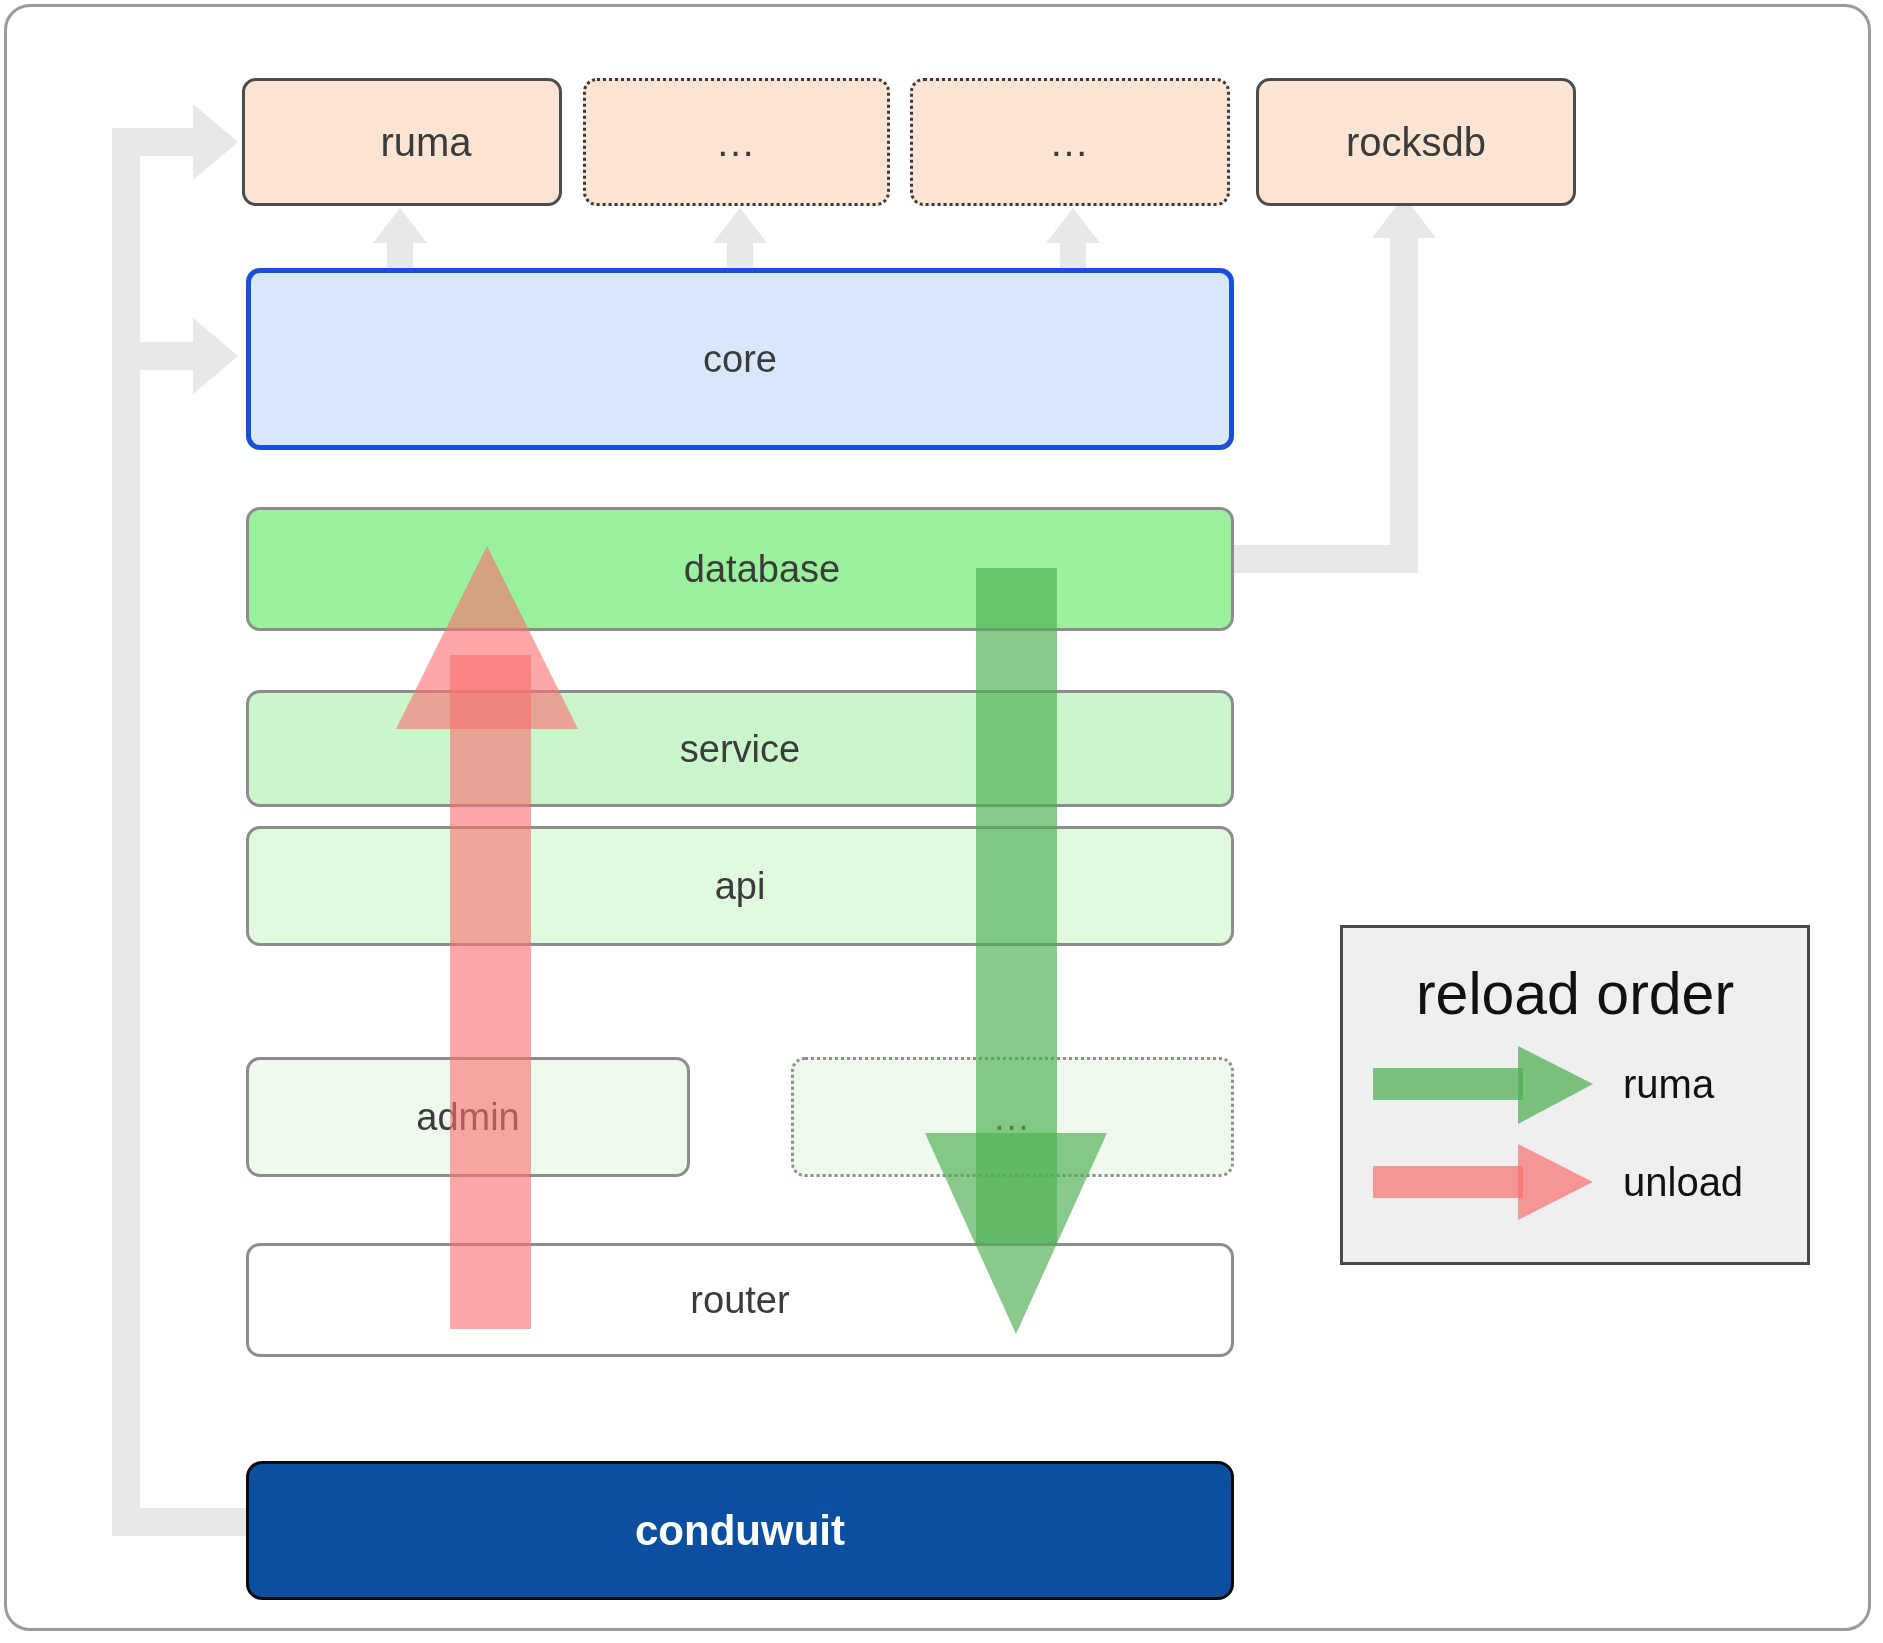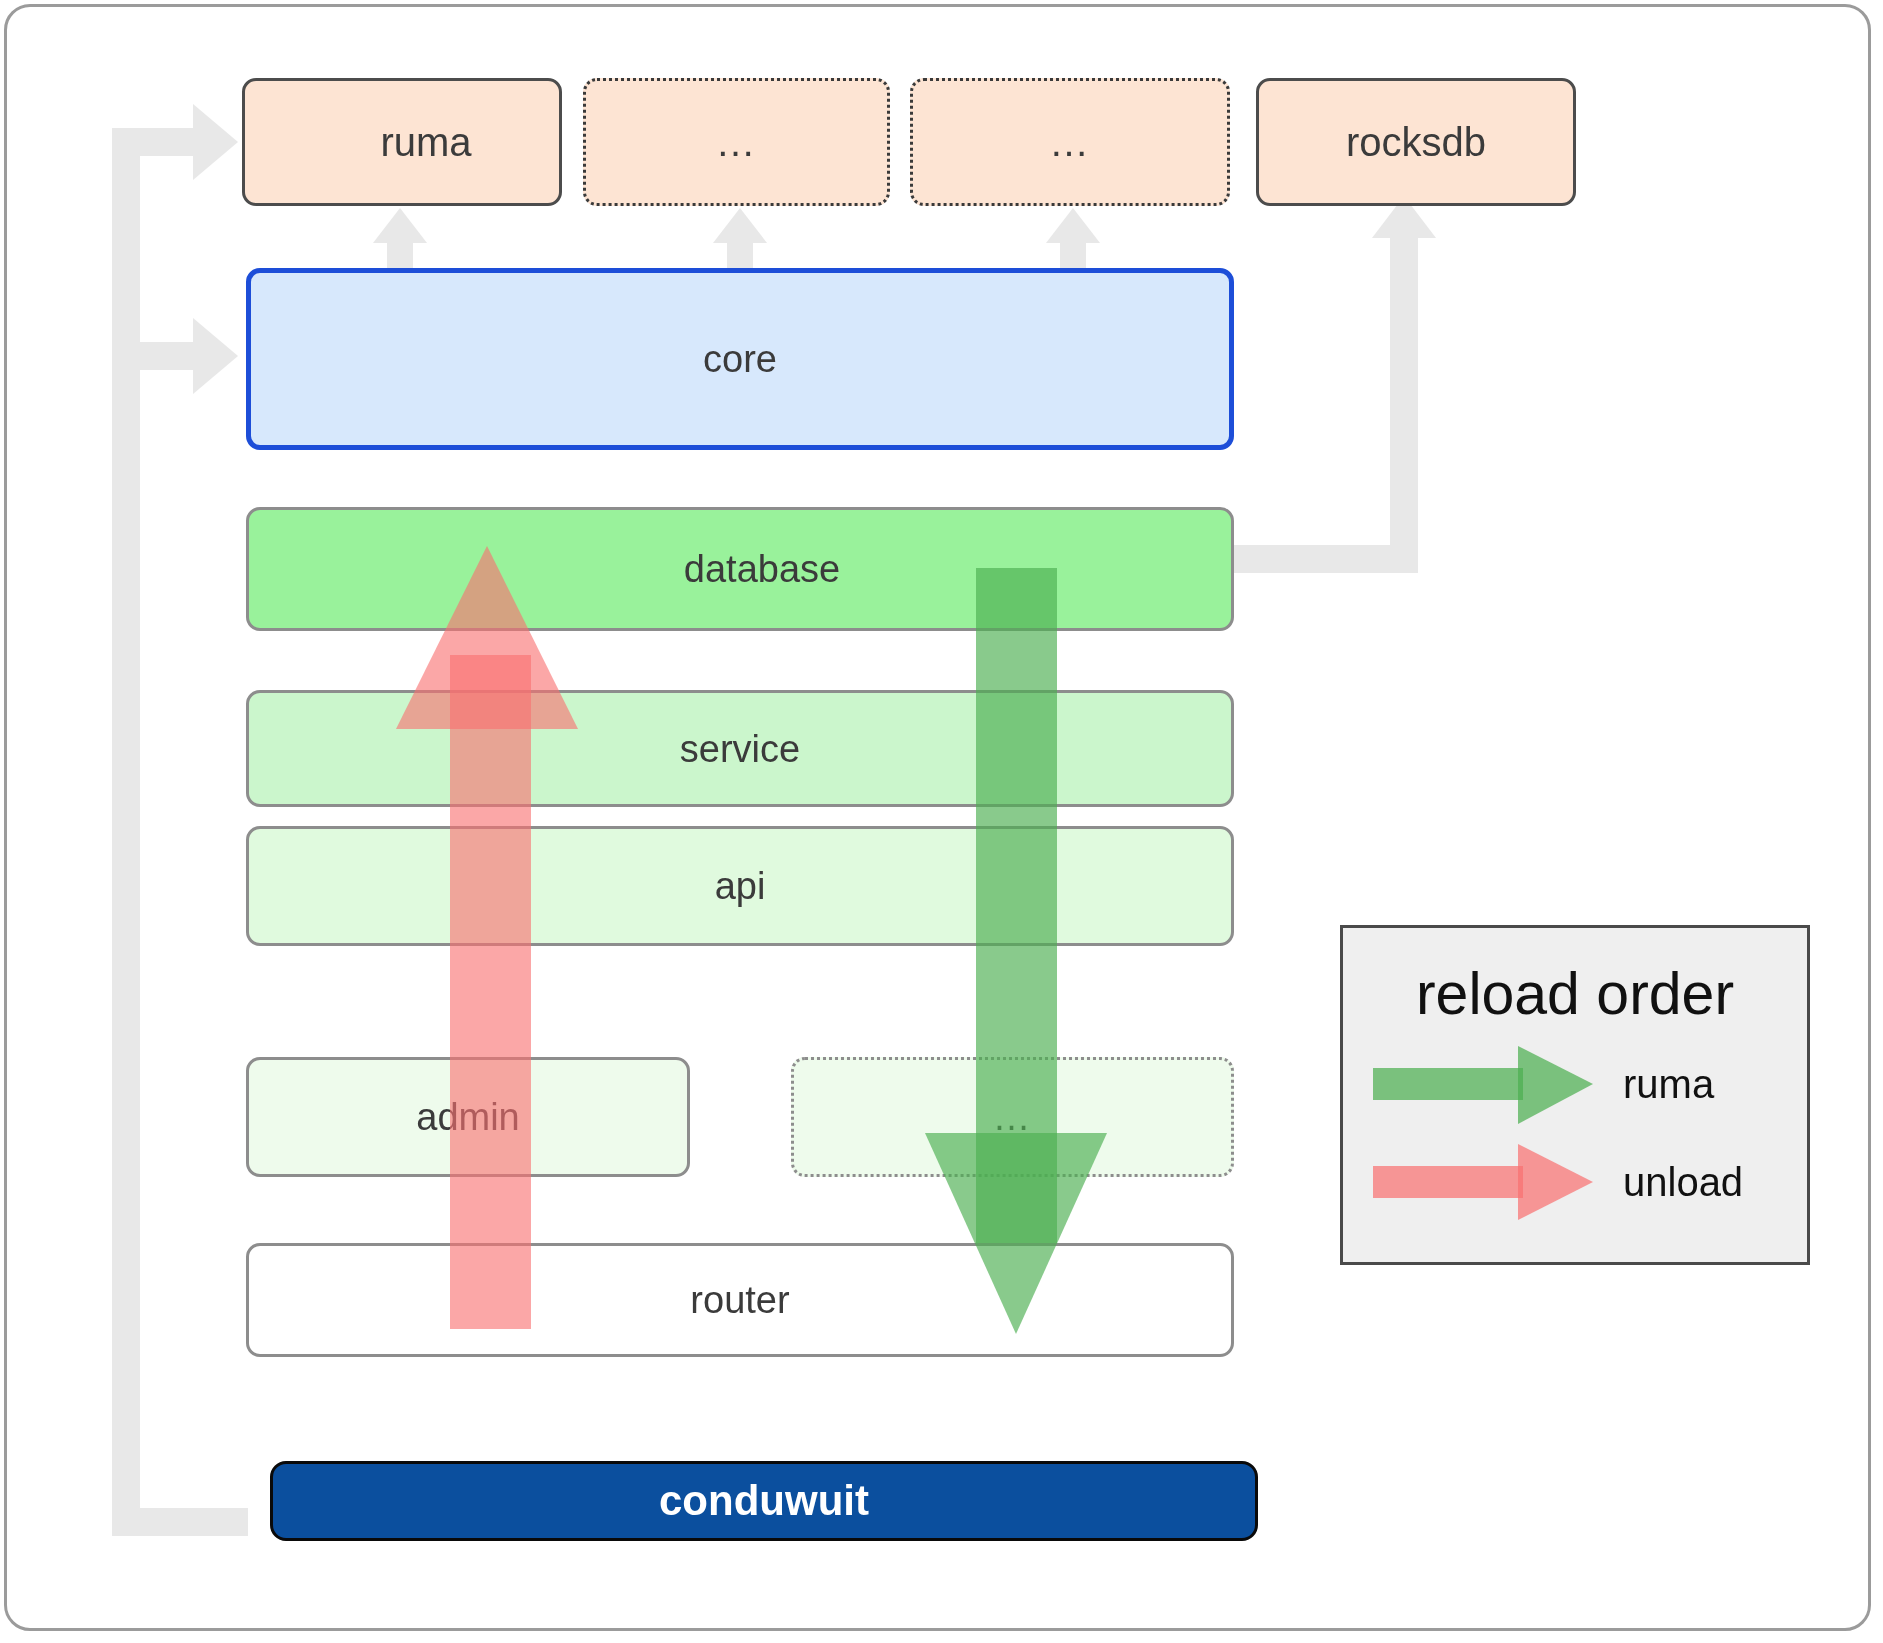--- a/index.html
+++ b/index.html
@@ -109,21 +109,21 @@
   </div>
 
   <div class="node ellipsisbox" style="left:791px;top:1057px;width:443px;height:120px;">
     <span class="lbl dots">…</span>
   </div>
 
   <div class="node router" style="left:246px;top:1243px;width:988px;height:114px;">
     <span class="lbl">router</span>
   </div>
 
-  <div class="node conduwuit" style="left:246px;top:1461px;width:988px;height:80px;border-radius:16px;margin-left:24px;">
+  <div class="node conduwuit" style="left:246px;top:1461px;width:988px;height:139px;border-radius:16px;">
     <span class="lbl">conduwuit</span>
   </div>
 
   <svg class="overlay" viewBox="0 0 1883 1643">
 
     <g>
       <polygon points="487,546 578,729 396,729" fill="#f87171" fill-opacity="0.62"></polygon>
       <rect x="450" y="655" width="81" height="674" fill="#f87171" fill-opacity="0.62"></rect>
     </g>
 

